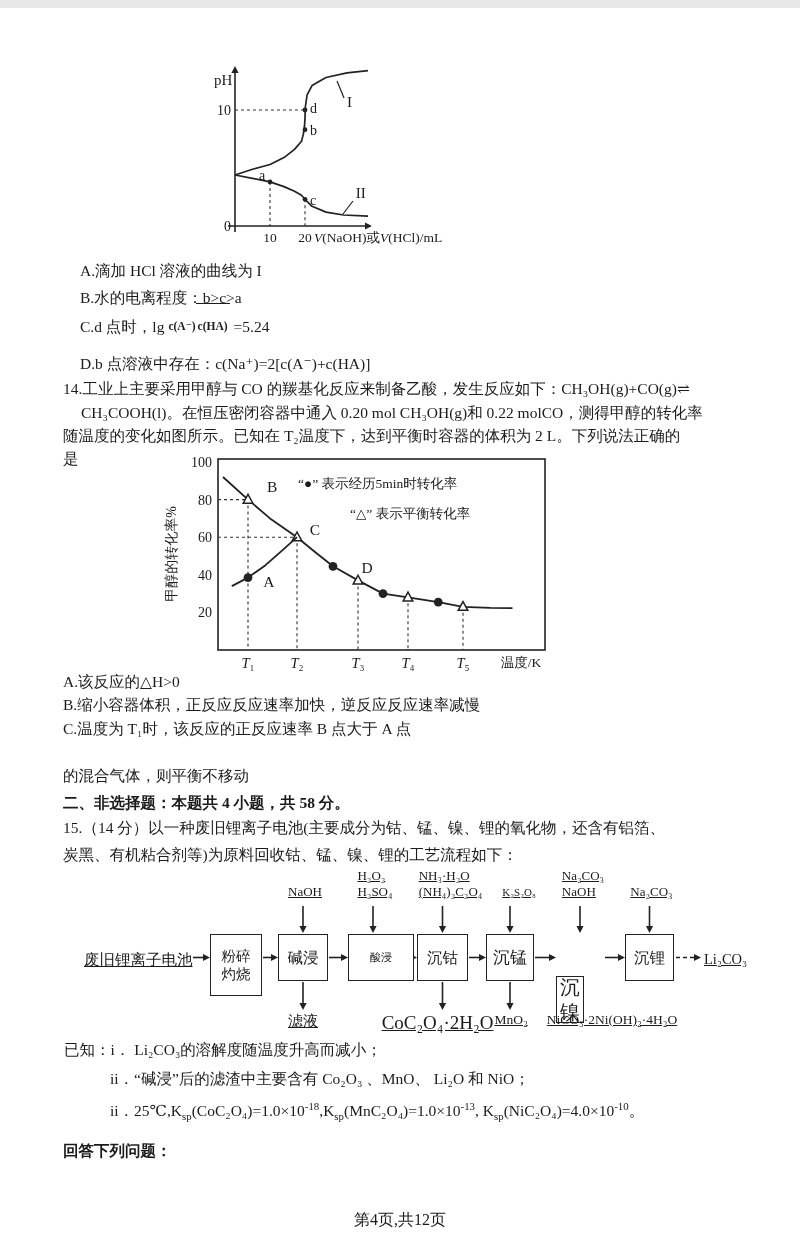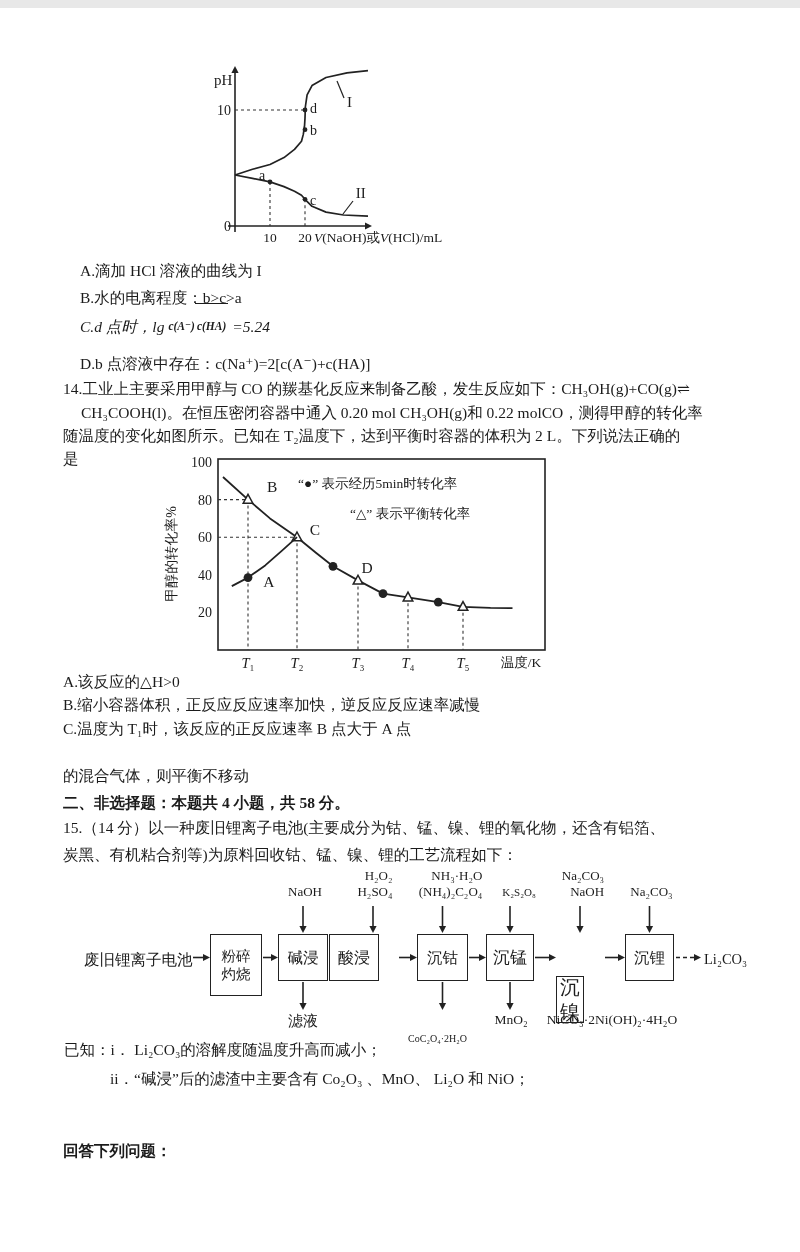--- a/index.html
+++ b/index.html
@@ -1,28 +1,28 @@
 <!DOCTYPE html>
 <html><head>
 <meta charset="utf-8">
 <style>
   html,body{margin:0;padding:0;background:#e8e8e8;}
   .page{position:relative;width:800px;height:1252px;background:#ffffff;margin:8px auto;
         font-family:"Liberation Serif","DejaVu Serif","DejaVu Sans",serif;color:#1b1b1b;overflow:hidden;}
   .line{position:absolute;white-space:nowrap;font-size:15.5px;line-height:1.4;}
   .b{font-weight:bold;}
-  .optc{display:flex;align-items:center;font-style:italic;}
+  .optc{display:flex;align-items:center;}
   .frac{display:inline-flex;flex-direction:row;align-items:center;font-size:11.5px;
         line-height:1.15;margin:0 4px;font-weight:bold;}
   .frac .den{border-top:1.3px solid #1b1b1b;padding:16px 2px;}
   .chart{position:absolute;}
   svg text{fill:#1b1b1b;font-family:"Liberation Serif","DejaVu Serif","DejaVu Sans",serif;}
   .flow-box{position:absolute;border:1.5px solid #222;background:#fff;display:flex;
             flex-direction:column;align-items:center;justify-content:center;text-align:center;box-sizing:border-box;}
-  .flow-text{position:absolute;white-space:nowrap;text-align:right;}
+  .flow-text{position:absolute;white-space:nowrap;text-align:left;text-decoration:underline;}
   .footer{position:absolute;width:800px;text-align:center;font-size:16px;}
   sub{font-size:70%;} sup{font-size:70%;}
 </style>
 </head>
 <body>
 
 <div class="page">
 
   <svg id="chart1" class="chart" style="left:210px;top:52px" width="260" height="196">
       <line x1="25" y1="172" x2="25" y2="12" stroke="#222" stroke-width="1.6"></line>
@@ -162,21 +162,21 @@
       </svg>
   <div class="flow-text" style="left:84px;top:942px;font-size:15.5px">废旧锂离子电池</div>
       <div class="flow-text" style="left:704px;top:943px;font-size:14.5px">Li₂CO₃</div>
       <div class="flow-box" style="left:210px;top:926px;width:52px;height:62px;font-size:14.5px;line-height:1.25">
         <div>粉碎</div>
         <div>灼烧</div>
       </div>
       <div class="flow-box" style="left:278px;top:926px;width:50px;height:47px;font-size:15.5px;line-height:1.25">
         <div>碱浸</div>
       </div>
-      <div class="flow-box" style="left:329px;top:926px;width:50px;height:47px;font-size:16px;line-height:1.25">
+      <div class="flow-box" style="left:348px;top:926px;width:66px;height:47px;font-size:11px;line-height:1.25">
         <div>酸浸</div>
       </div>
       <div class="flow-box" style="left:417px;top:926px;width:51px;height:47px;font-size:15.5px;line-height:1.25">
         <div>沉钴</div>
       </div>
       <div class="flow-box" style="left:486px;top:926px;width:48px;height:47px;font-size:17px;line-height:1.25">
         <div>沉锰</div>
       </div>
       <div class="flow-box" style="left:556px;top:968px;width:28px;height:47px;font-size:20px;line-height:1.25">
         <div>沉镍</div>
@@ -199,23 +199,25 @@
         <div>K₂S₂O₈</div>
       </div>
       <div class="flow-text" style="left:583px;top:860px;transform:translateX(-50%);font-size:13px;line-height:16px">
         <div>Na₂CO₃</div>
         <div>NaOH</div>
       </div>
       <div class="flow-text" style="left:651.5px;top:876px;transform:translateX(-50%);font-size:13px;line-height:16px">
         <div>Na₂CO₃</div>
       </div>
       <div class="flow-text" style="left:303px;top:1004px;transform:translateX(-50%);font-size:15px">滤液</div>
-      <div class="flow-text" style="left:437.5px;top:1025px;transform:translateX(-50%);font-size:10px">CoC₂O₄·2H₂O</div>
+      <div class="flow-text" style="left:437.5px;top:1004px;transform:translateX(-50%);font-size:19px">CoC₂O₄·2H₂O</div>
       <div class="flow-text" style="left:511px;top:1004px;transform:translateX(-50%);font-size:13.5px">MnO₂</div>
       <div class="flow-text" style="left:612px;top:1004px;transform:translateX(-50%);font-size:13.5px">NiCO₃·2Ni(OH)₂·4H₂O</div>
     </div>
 
   <div class="line" style="left:64px;top:1031px">已知：i． Li₂CO₃的溶解度随温度升高而减小；</div>
   <div class="line" style="left:110px;top:1060px">ii．“碱浸”后的滤渣中主要含有 Co₂O₃ 、MnO、 Li₂O 和 NiO；</div>
+  <div class="line" style="left:110px;top:1091px">ii．25℃,K<sub>sp</sub>(CoC₂O₄)=1.0×10<sup>-18</sup>,K<sub>sp</sub>(MnC₂O₄)=1.0×10<sup>-13</sup>, K<sub>sp</sub>(NiC₂O₄)=4.0×10<sup>-10</sup>。</div>
 
   <div class="line b" style="left:63px;top:1132px">回答下列问题：</div>
 
+  <div class="footer" style="top:1202px">第4页,共12页</div>
 </div>
 
 </body></html>

